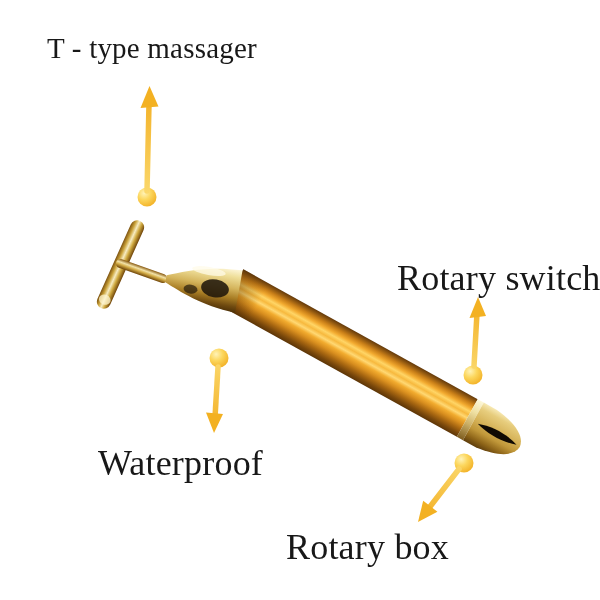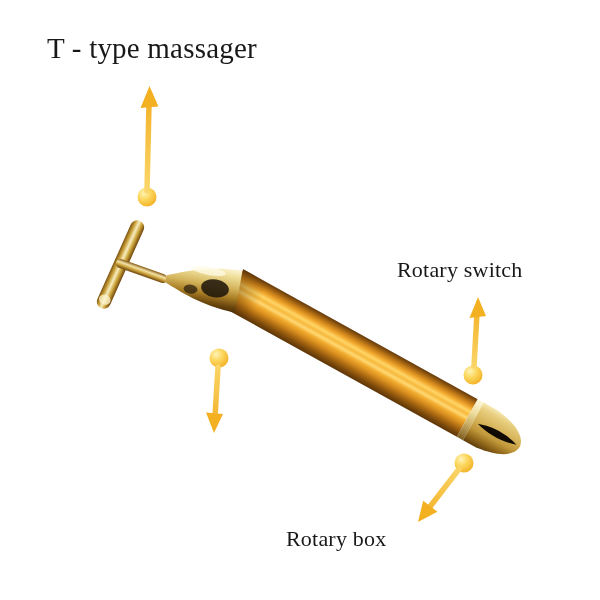--- a/index.html
+++ b/index.html
@@ -17,21 +17,21 @@
   }
   .stage svg {
     position: absolute;
     left: 0;
     top: 0;
   }
   .part-label {
     position: absolute;
     color: #181818;
     font-family: "Liberation Serif", "DejaVu Serif", serif;
-    font-size: 22px;
+    font-size: 36px;
     line-height: 1.2;
     letter-spacing: 0.2px;
     white-space: nowrap;
     user-select: none;
   }
   .part-label.big { font-size: 29px; }
 </style>
 </head>
 <body>
 
@@ -164,16 +164,17 @@
       <circle cx="464" cy="463" r="9.5" fill="url(#ballGrad)"></circle>
       <line x1="459" y1="469" x2="429" y2="508" stroke="url(#arrowGrad4)" stroke-width="5.5" stroke-linecap="round"></line>
       <polygon points="418,522 437.4,511.7 423.2,500.7" fill="#f3b122"></polygon>
     </g>
   </svg>
 
   <div class="part-label big" style="left:47px; top:31px;">T - type massager</div>
 
   <div class="part-label" style="left:397px; top:257px;">Rotary switch</div>
 
+  <div class="part-label" style="left:98px; top:442px;">Waterproof</div>
 
   <div class="part-label" style="left:286px; top:526px;">Rotary box</div>
 
 </div>
 
 </body></html>

